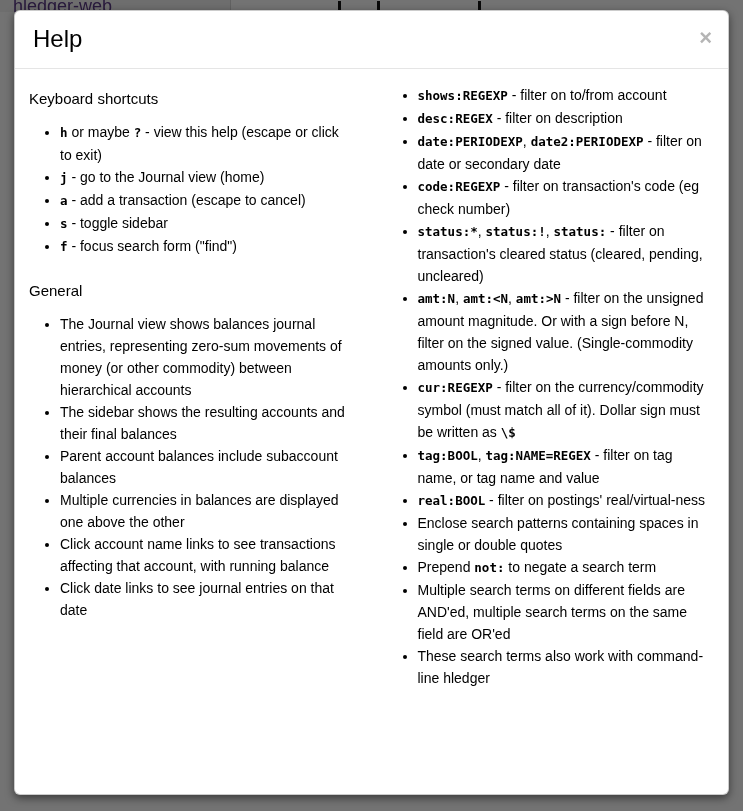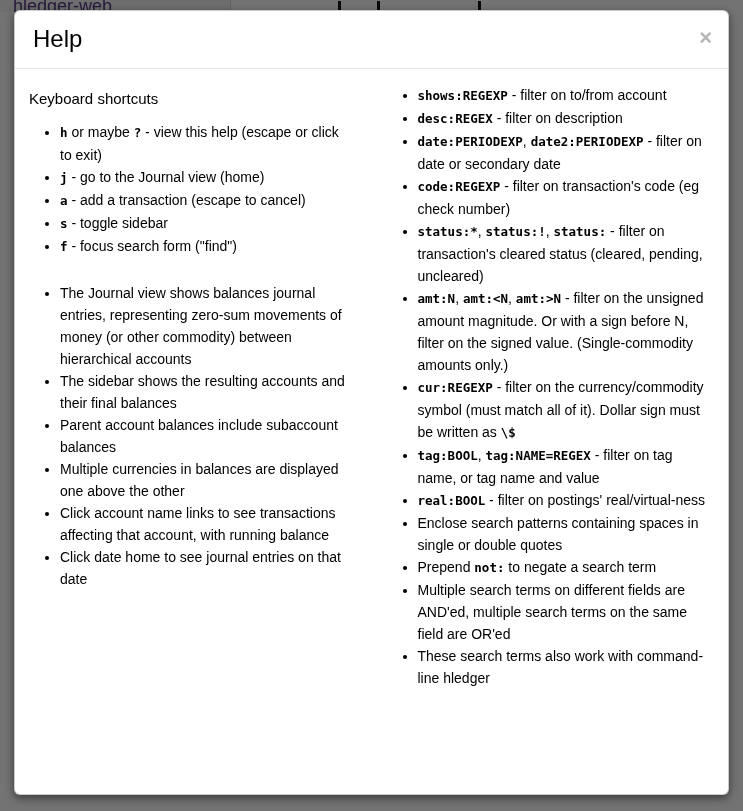--- a/index.html
+++ b/index.html
@@ -139,27 +139,28 @@
   <div class="modal-body">
     <div class="col col-left">
         <div class="section-heading">Keyboard shortcuts</div>
         <ul class="help-list">
           <li><code class="code-term">h</code> or maybe <code class="code-term">?</code> - view this help (escape or click to exit)</li>
           <li><code class="code-term">j</code> - go to the Journal view (home)</li>
           <li><code class="code-term">a</code> - add a transaction (escape to cancel)</li>
           <li><code class="code-term">s</code> - toggle sidebar</li>
           <li><code class="code-term">f</code> - focus search form ("find")</li>
         </ul>
+        <div class="section-heading">General</div>
         <ul class="help-list">
           <li>The Journal view shows balances journal entries, representing zero-sum movements of money (or other commodity) between hierarchical accounts</li>
           <li>The sidebar shows the resulting accounts and their final balances</li>
           <li>Parent account balances include subaccount balances</li>
           <li>Multiple currencies in balances are displayed one above the other</li>
           <li>Click account name links to see transactions affecting that account, with running balance</li>
-          <li>Click date home to see journal entries on that date</li>
+          <li>Click date links to see journal entries on that date</li>
         </ul>
       </div>
     <div class="col col-right">
         <ul class="help-list">
           <li><code class="code-term">shows:REGEXP</code> - filter on to/from account</li>
           <li><code class="code-term">desc:REGEX</code> - filter on description</li>
           <li><code class="code-term">date:PERIODEXP</code>, <code class="code-term">date2:PERIODEXP</code> - filter on date or secondary date</li>
           <li><code class="code-term">code:REGEXP</code> - filter on transaction's code (eg check number)</li>
           <li><code class="code-term">status:*</code>, <code class="code-term">status:!</code>, <code class="code-term">status:</code> - filter on transaction's cleared status (cleared, pending, uncleared)</li>
           <li><code class="code-term">amt:N</code>, <code class="code-term">amt:&lt;N</code>, <code class="code-term">amt:&gt;N</code> - filter on the unsigned amount magnitude. Or with a sign before N, filter on the signed value. (Single-commodity amounts only.)</li>

